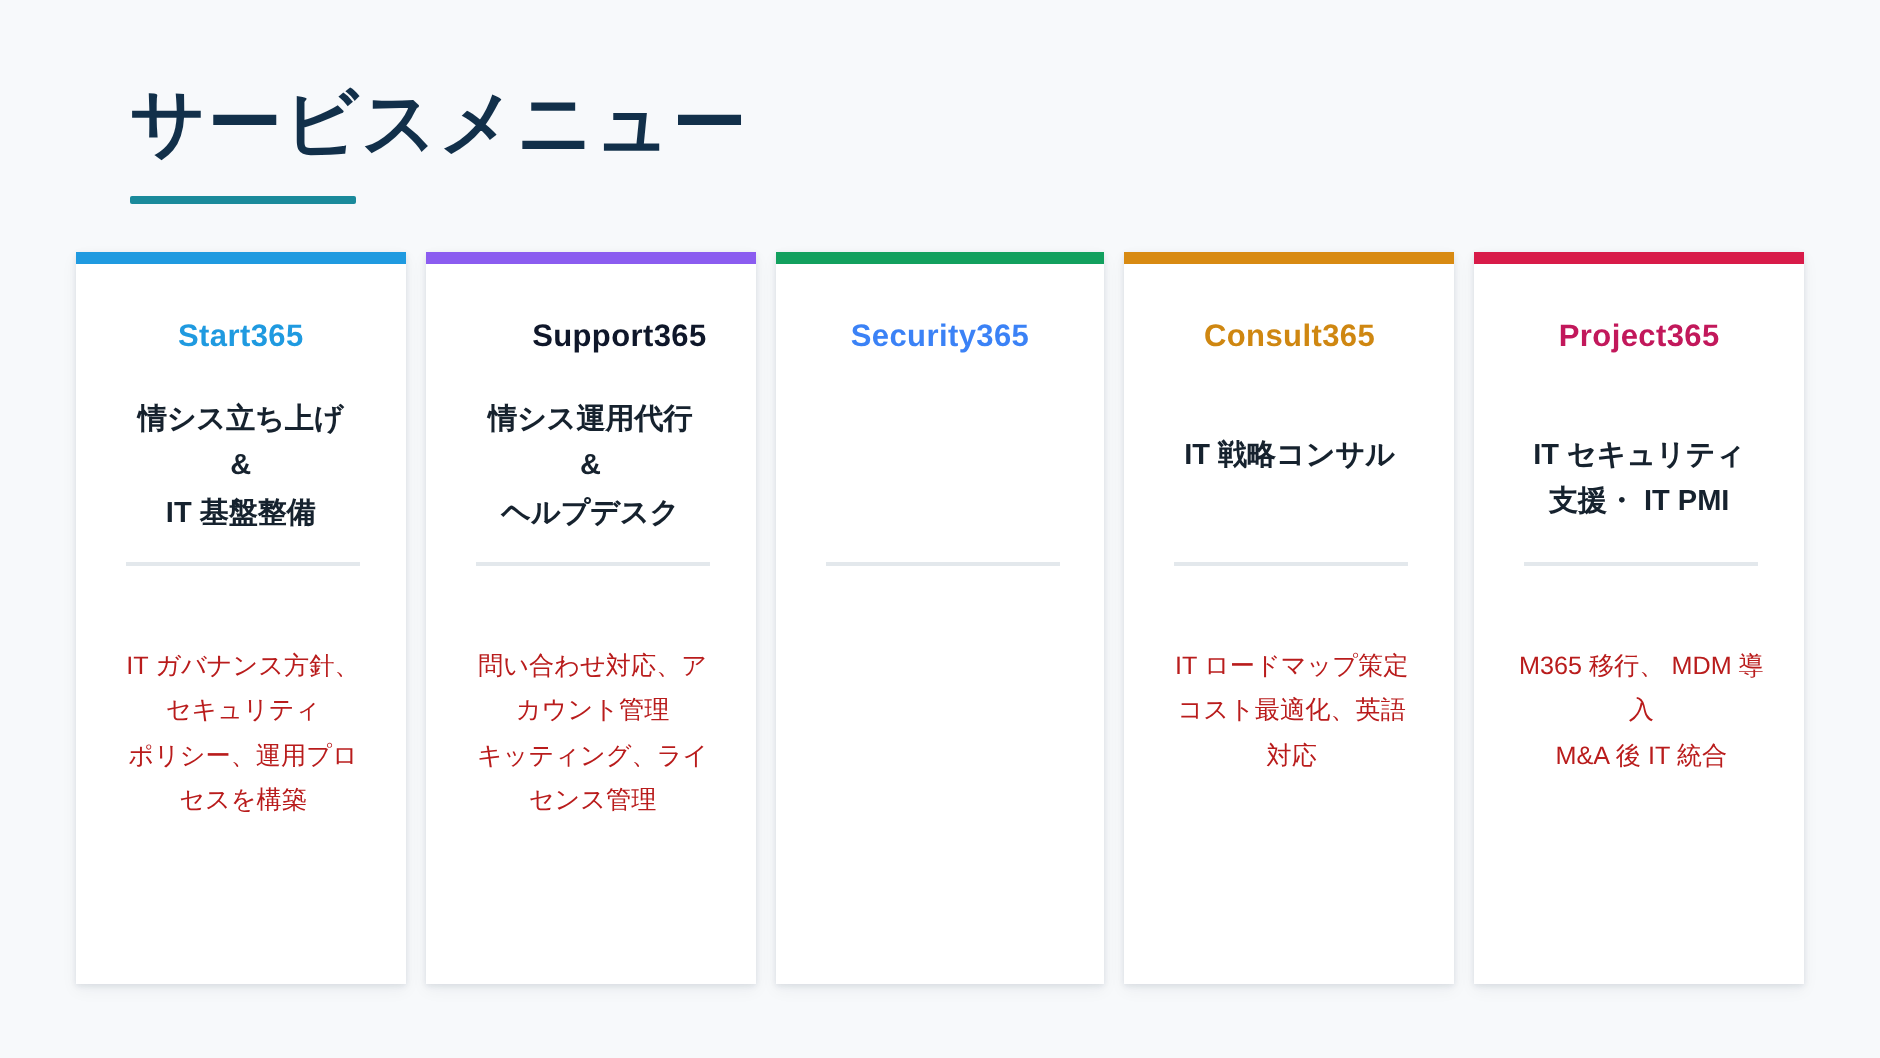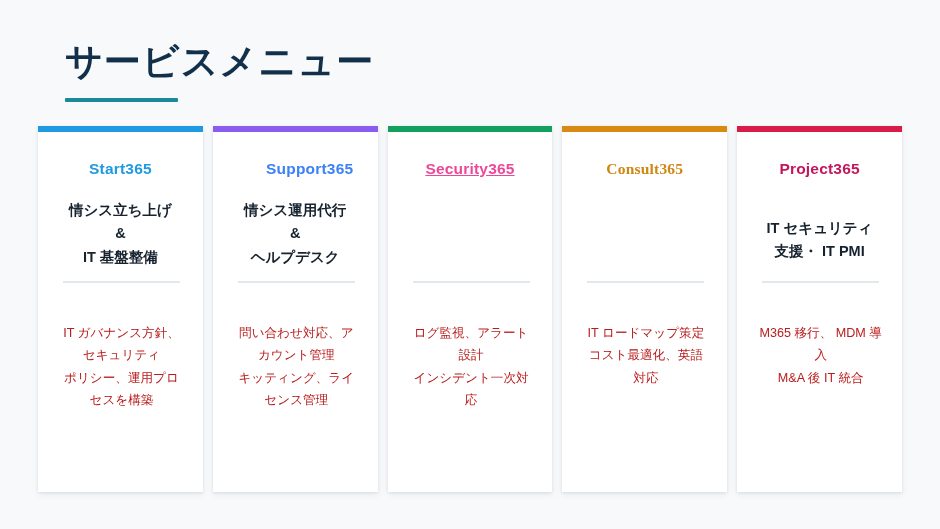--- a/index.html
+++ b/index.html
@@ -132,44 +132,41 @@
 IT 基盤整備</div>
       <div class="card-divider"></div>
       <div class="card-body">IT ガバナンス方針、
 セキュリティ
 ポリシー、運用プロ
 セスを構築</div>
     </div>
 
     <div class="card">
       <div class="card-accent" style="background: rgb(139, 92, 240);"></div>
-      <div class="card-label" style="color: #3b82f6; margin-left: 29px;">Support365</div>
+      <div class="card-label" style="color: #0f172a; margin-left: 29px;">Support365</div>
       <div class="card-heading">情シス運用代行
 &amp;
 ヘルプデスク</div>
       <div class="card-divider"></div>
       <div class="card-body">問い合わせ対応、ア
 カウント管理
 キッティング、ライ
 センス管理</div>
     </div>
 
     <div class="card">
       <div class="card-accent" style="background: rgb(18, 160, 94);"></div>
-      <div class="card-label" style="color: #ec4899; text-decoration: underline;">Security365</div>
+      <div class="card-label" style="color: #3b82f6;">Security365</div>
       <div class="card-divider"></div>
-      <div class="card-body">ログ監視、アラート
-設計
-インシデント一次対
-応</div>
     </div>
 
     <div class="card">
       <div class="card-accent" style="background: rgb(216, 138, 18);"></div>
-      <div class="card-label" style="color: rgb(207, 135, 17); font-family: Liberation Serif, serif;">Consult365</div>
+      <div class="card-label" style="color: rgb(207, 135, 17);">Consult365</div>
+      <div class="card-heading heading-center">IT 戦略コンサル</div>
       <div class="card-divider"></div>
       <div class="card-body">IT ロードマップ策定
 コスト最適化、英語
 対応</div>
     </div>
 
     <div class="card">
       <div class="card-accent" style="background: rgb(216, 27, 73);"></div>
       <div class="card-label" style="color: rgb(194, 24, 91);">Project365</div>
       <div class="card-heading heading-center">IT セキュリティ

